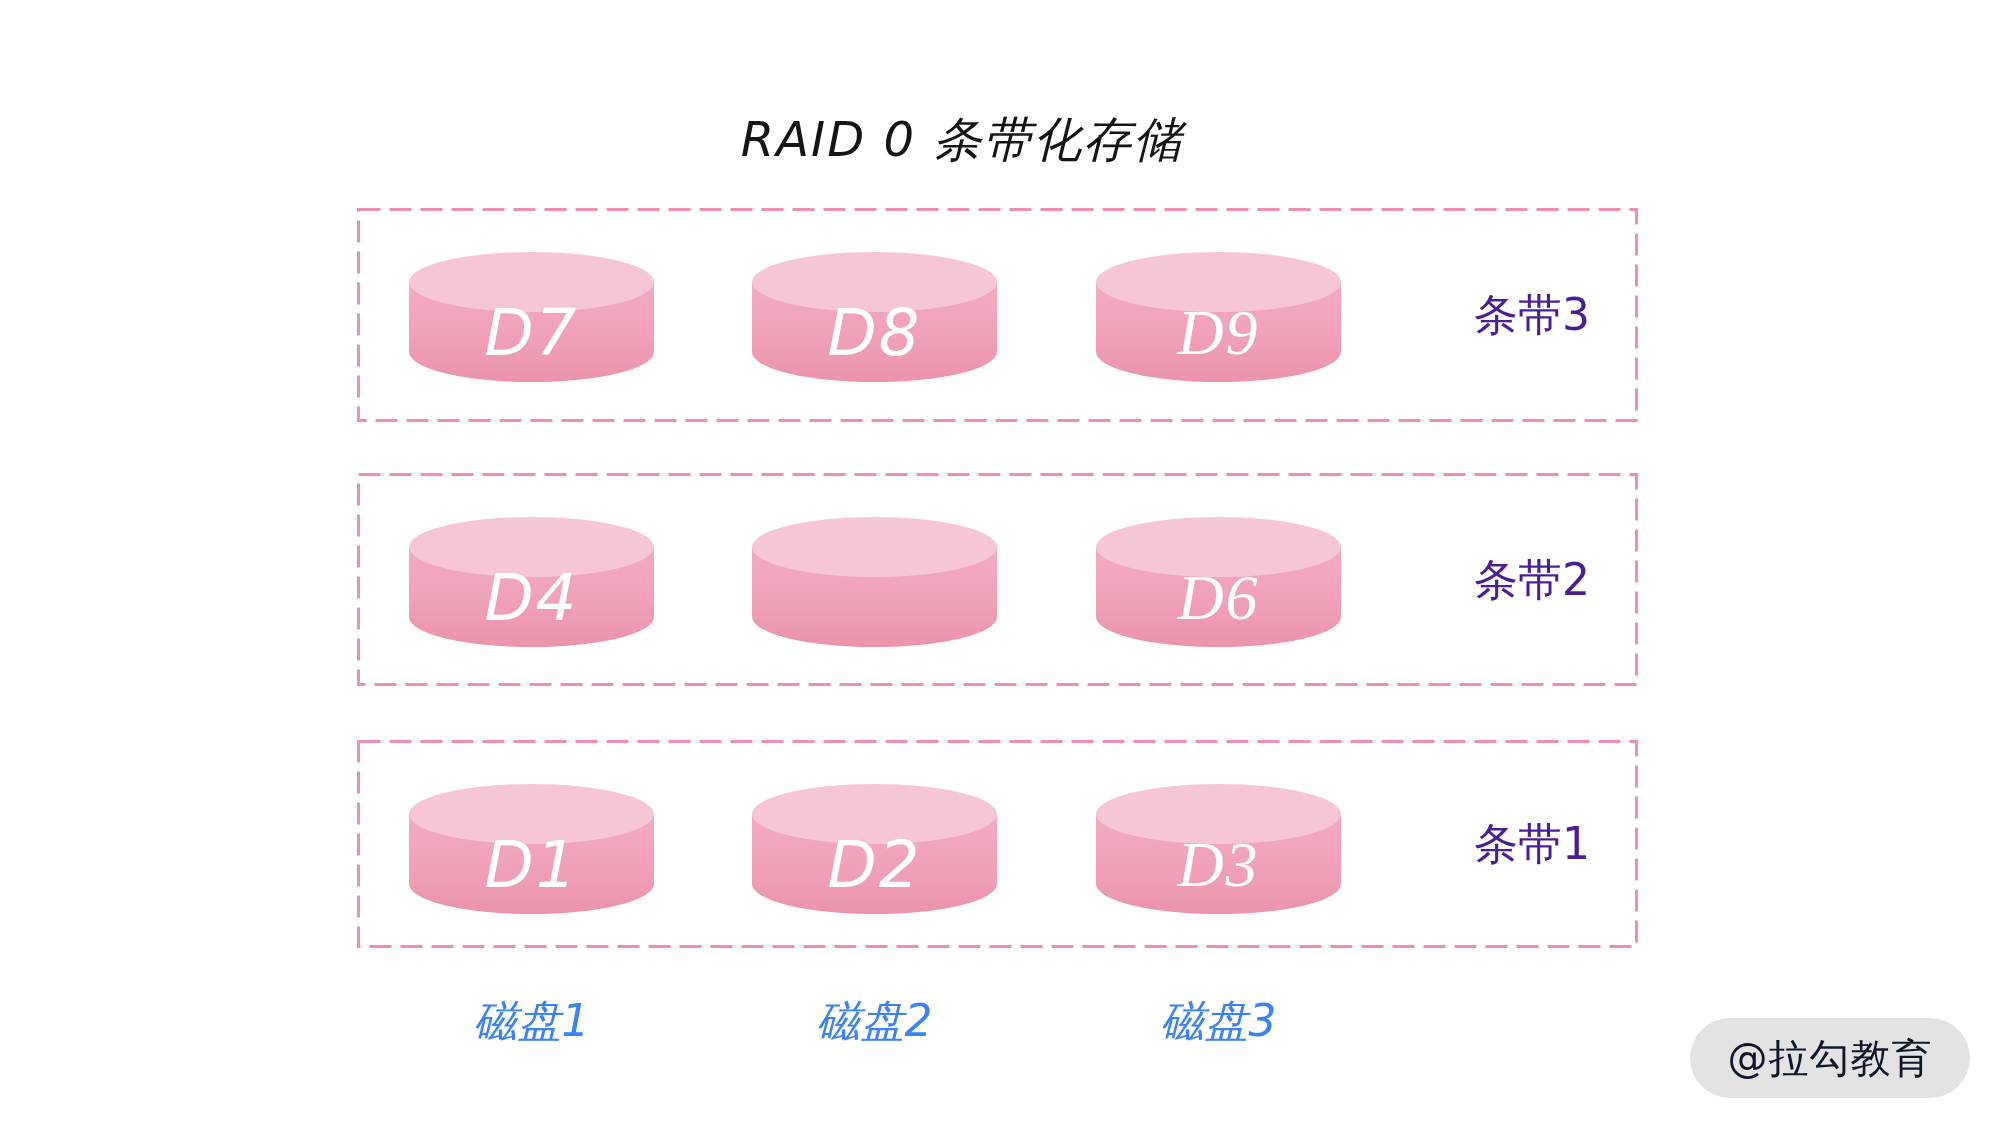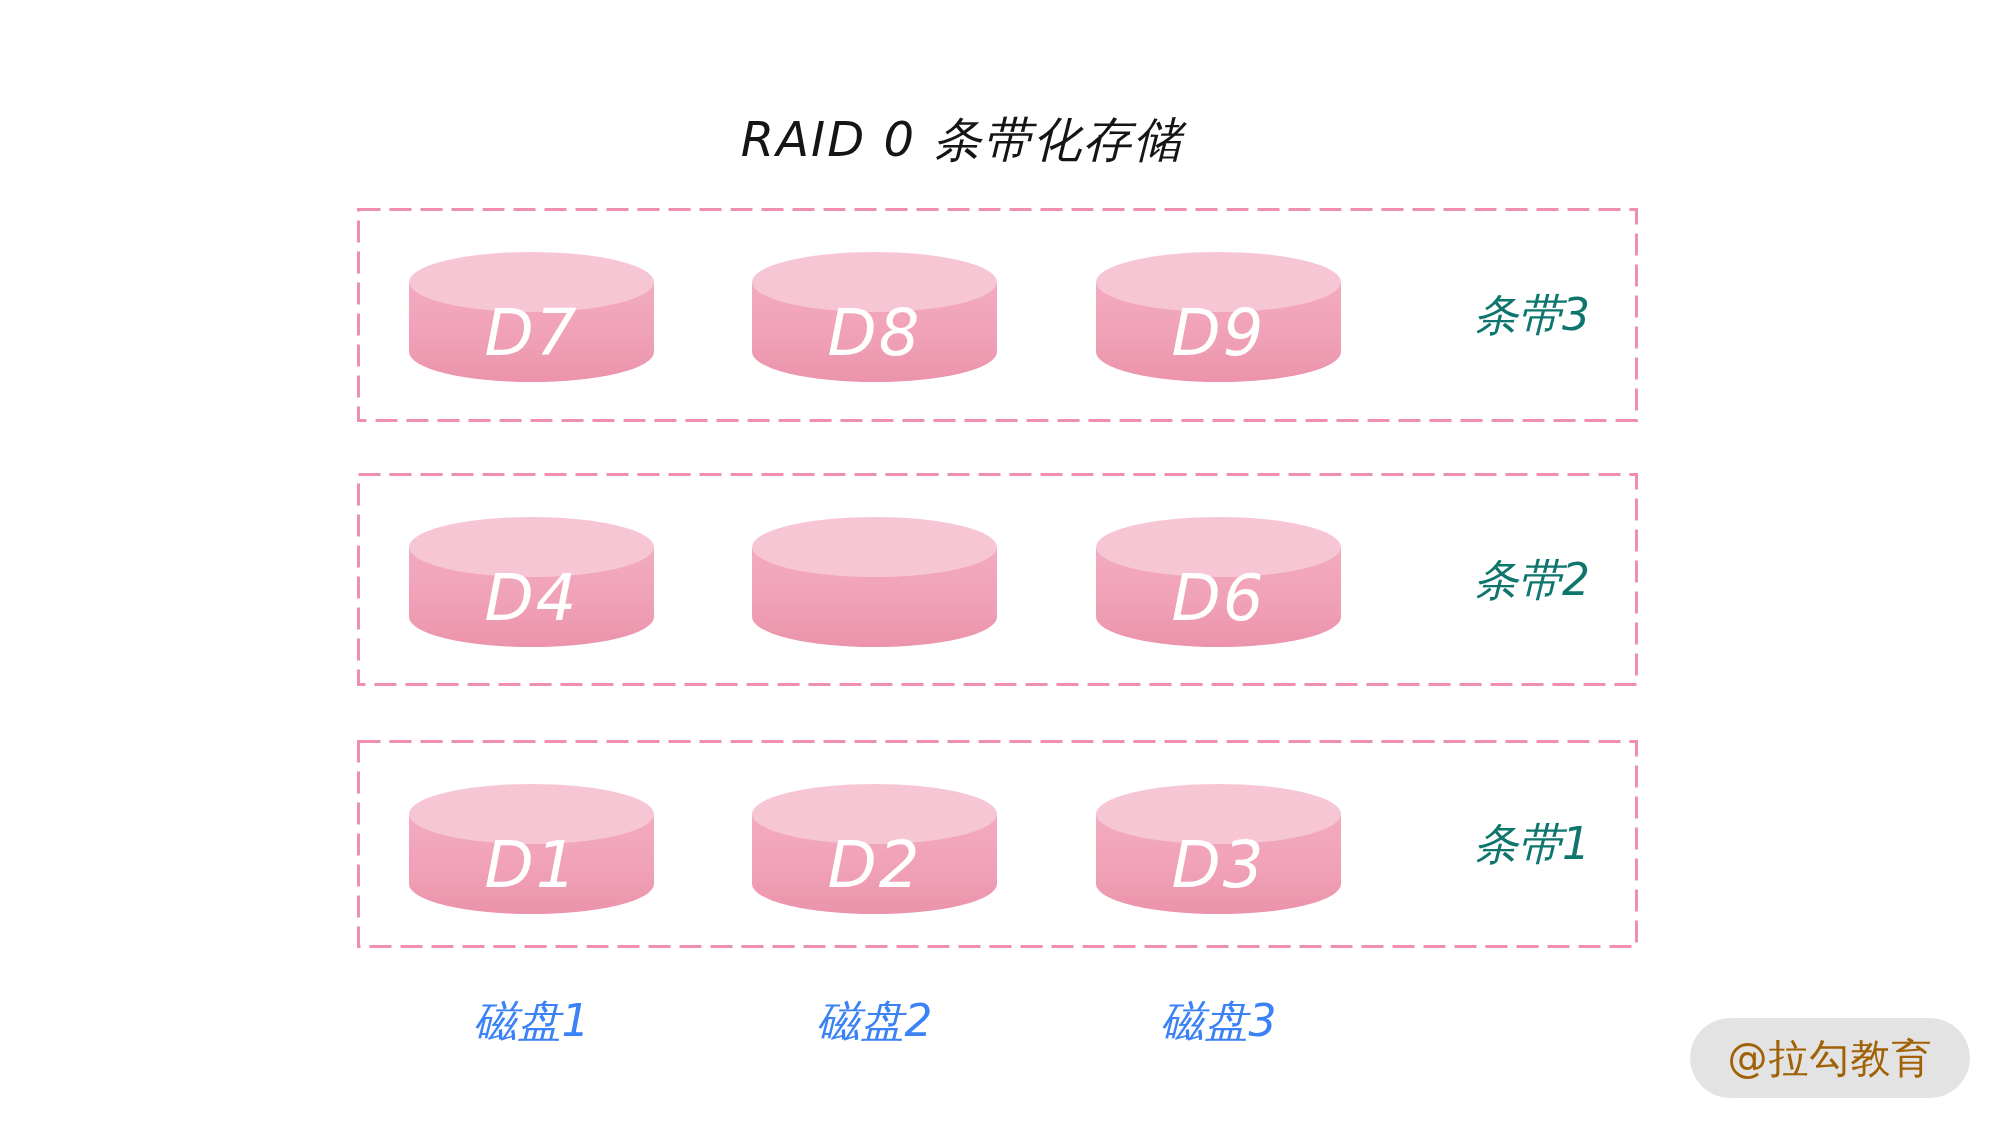--- a/index.html
+++ b/index.html
@@ -36,33 +36,32 @@
     position: absolute;
     left: 0; top: 0;
     width: 100%; height: 100%;
   }
   .stripe-label {
     position: absolute;
     right: 48px;
     top: 50%;
     transform: translateY(-50%);
     font-size: 44px;
-    font-style: italic;
-    color: #0f766e;
+    color: #4c1d95;
     white-space: nowrap;
   }
   .disk {
     position: absolute;
     top: 44px;
     width: 245px;
     height: 130px;
   }
   .disk.col-1 { left: 52px; }
   .disk.col-2 { left: 395px; }
-  .disk.col-3 { left: 739px; }
+  .disk.col-3 { left: 739px; font-family: Liberation Serif, serif; }
   .disk-body {
     position: absolute;
     left: 0; top: 30px;
     width: 245px; height: 100px;
     background: linear-gradient(180deg, #f3abbf 0%, #f0a1b7 55%, #eb93ab 100%);
     border-radius: 0 0 50% 50% / 0 0 30px 30px;
   }
   .disk-top {
     position: absolute;
     left: 0; top: 0;
@@ -102,21 +101,21 @@
     width: 280px;
     height: 80px;
     border-radius: 40px;
     background: #e3e3e3;
     display: flex;
     align-items: center;
     justify-content: center;
   }
   .watermark span {
     font-size: 40px;
-    color: #a16207;
+    color: #0f172a;
     letter-spacing: 1px;
     white-space: nowrap;
   }
 </style>
 </head>
 <body>
 
 <div class="canvas">
 
   <h1 class="title">RAID 0 条带化存储</h1>

